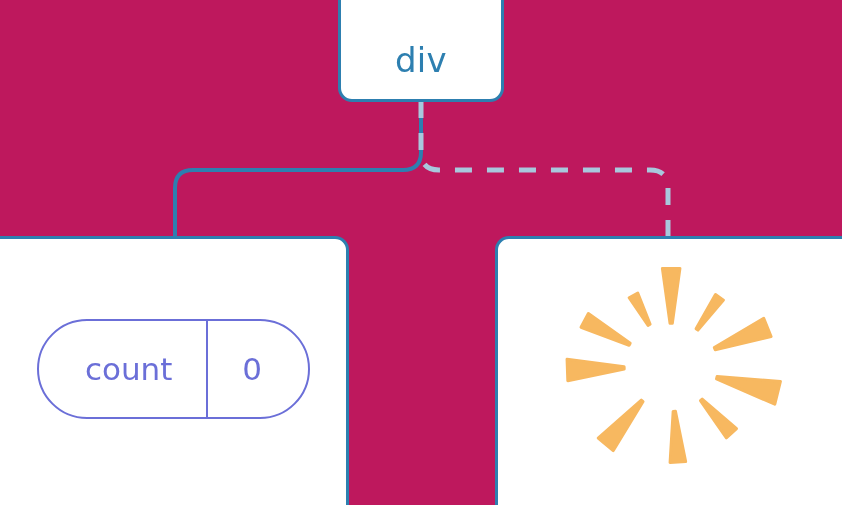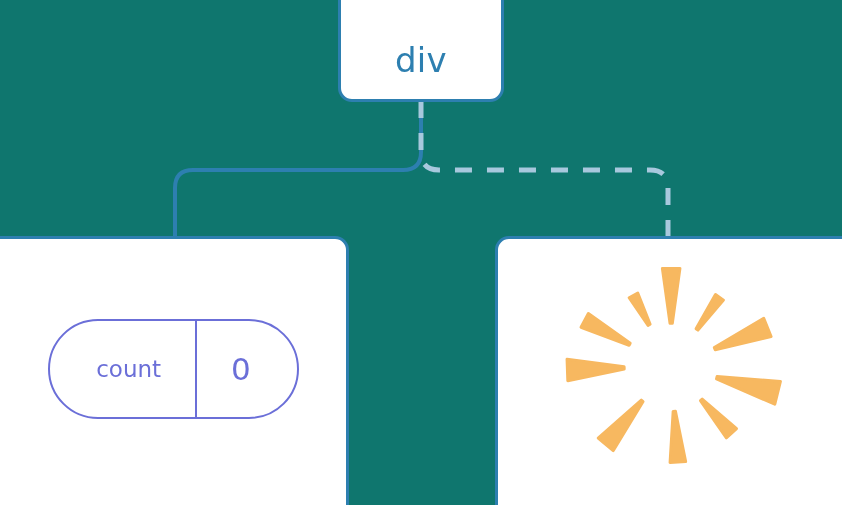--- a/index.html
+++ b/index.html
@@ -4,21 +4,21 @@
 <style>
   html, body {
     margin: 0;
     padding: 0;
     background: #4c6670;
   }
   #stage {
     position: relative;
     width: 842px;
     height: 505px;
-    background: #0f766e;
+    background: #be185d;
     overflow: hidden;
     font-family: "DejaVu Sans", "Liberation Sans", sans-serif;
   }
 
   
   #wires {
     position: absolute;
     left: 0; top: 0;
     width: 842px;
     height: 505px;
@@ -83,21 +83,21 @@
     margin-top: 32px;
     margin-left: 14px;
     background: #ffffff;
     overflow: hidden;
   }
   .state-pill .pill-key {
     display: flex;
     align-items: center;
     justify-content: center;
     padding: 0 34px 0 46px;
-    font-size: 23px;
+    font-size: 31px;
     color: #6b6fd8;
     line-height: 1;
   }
   .state-pill .pill-divider {
     width: 2px;
     background: #6b6fd8;
     flex: 0 0 2px;
   }
   .state-pill .pill-value {
     display: flex;

